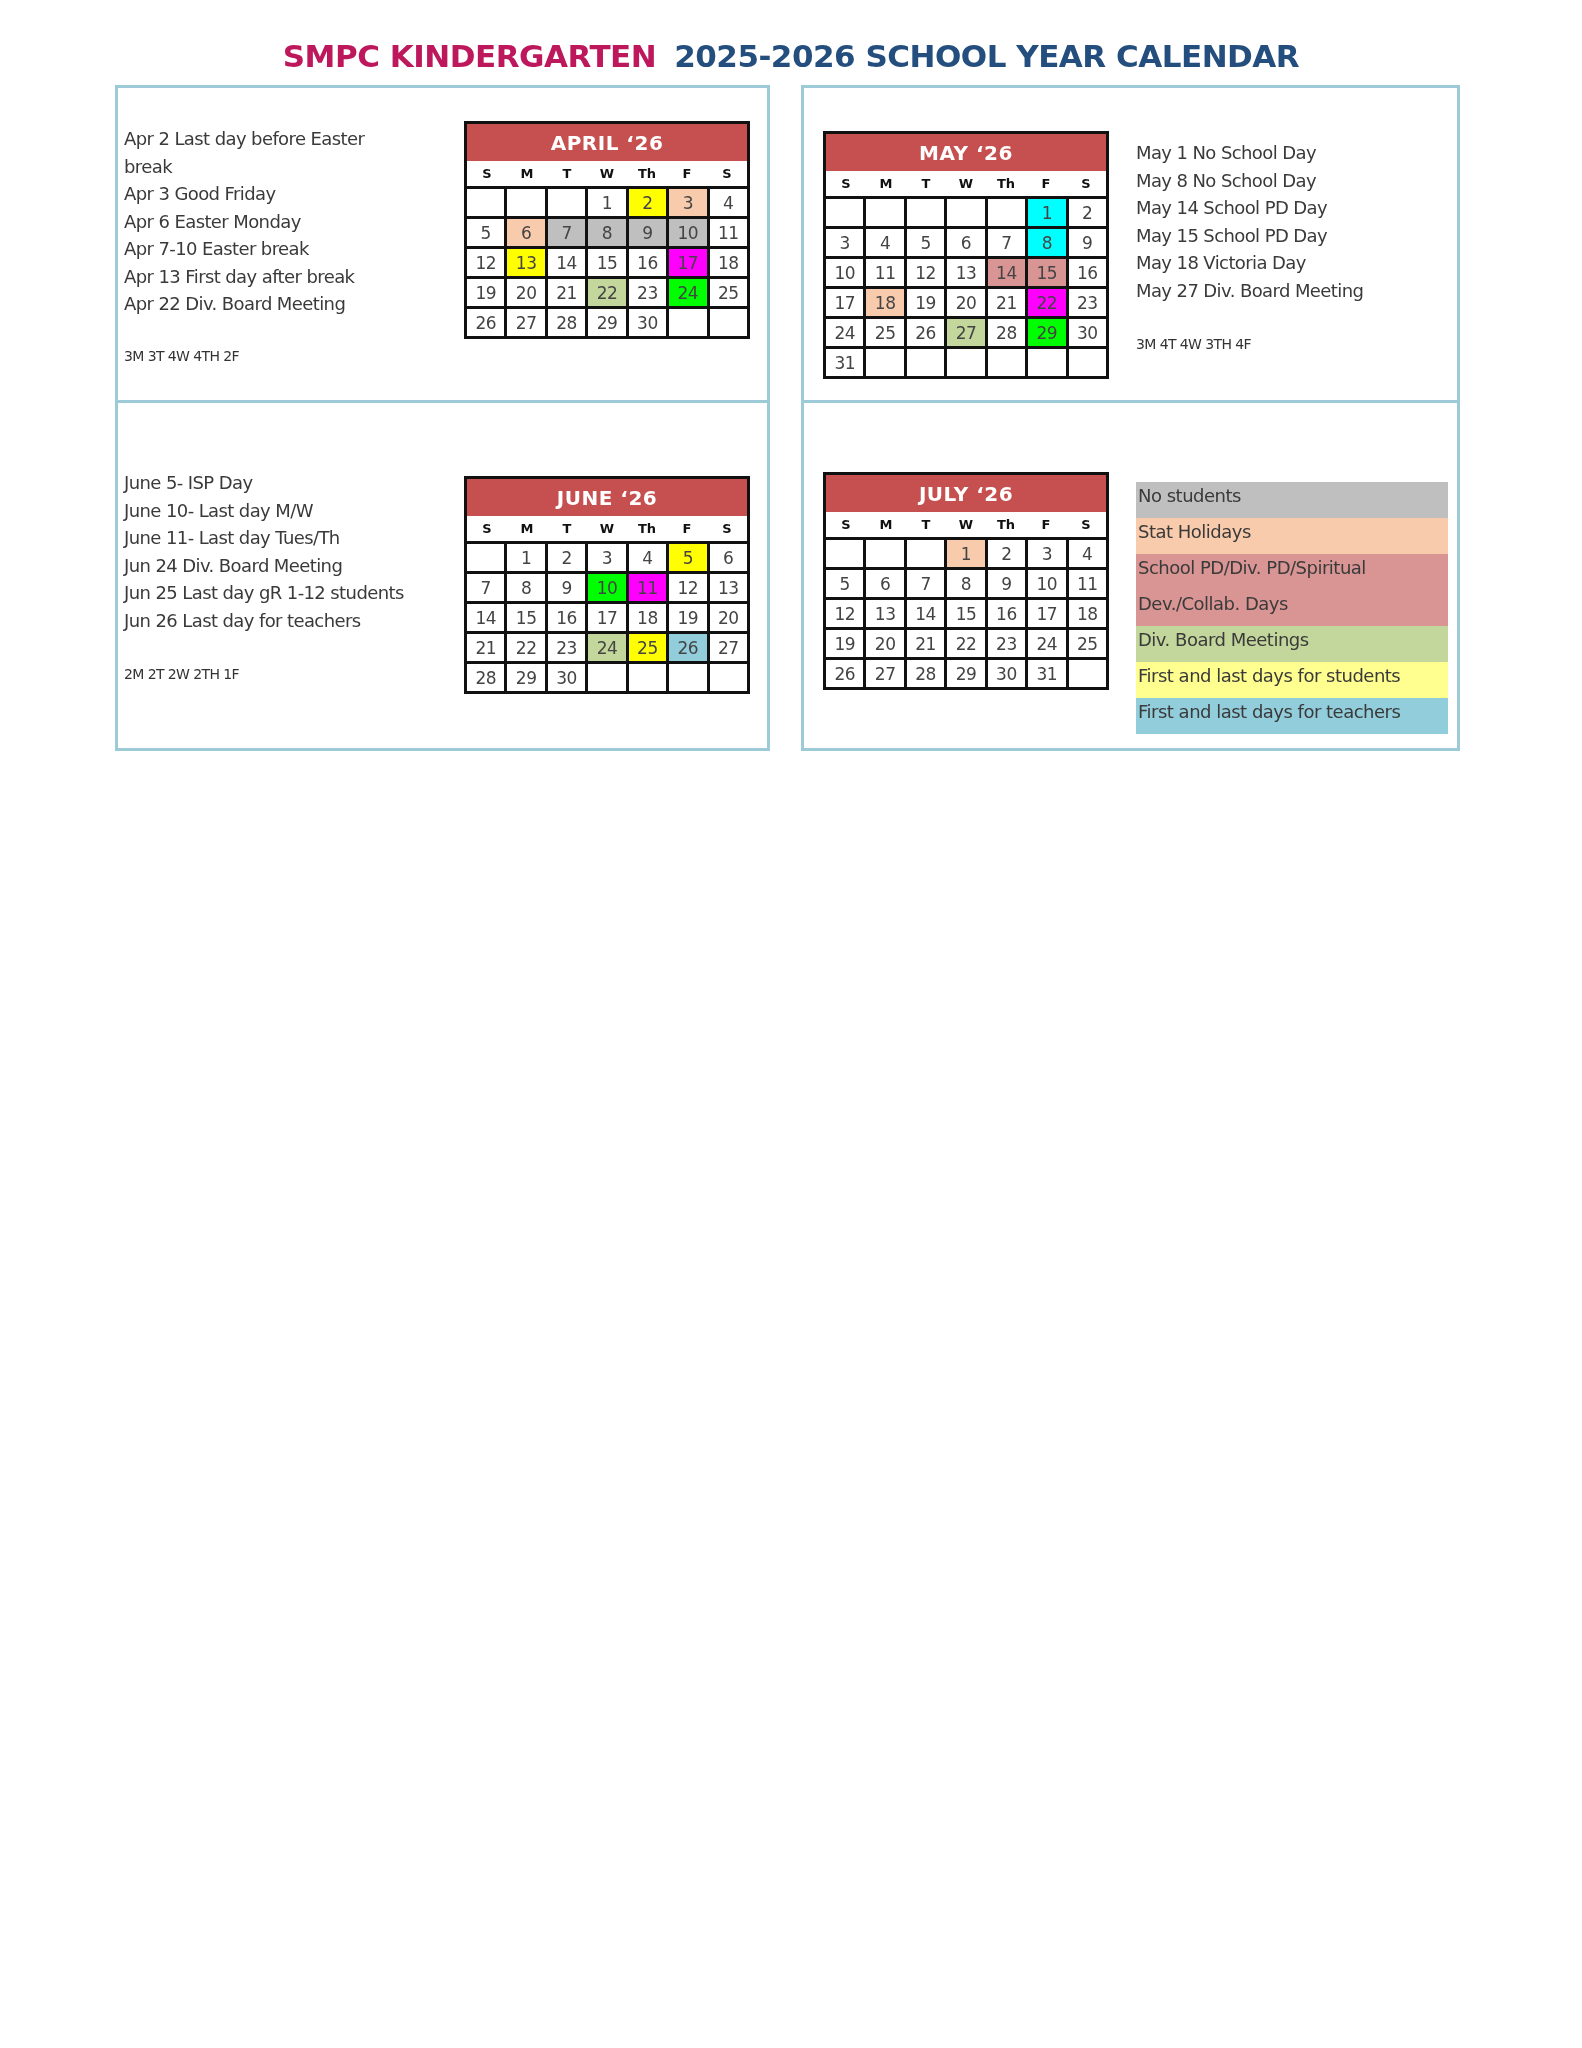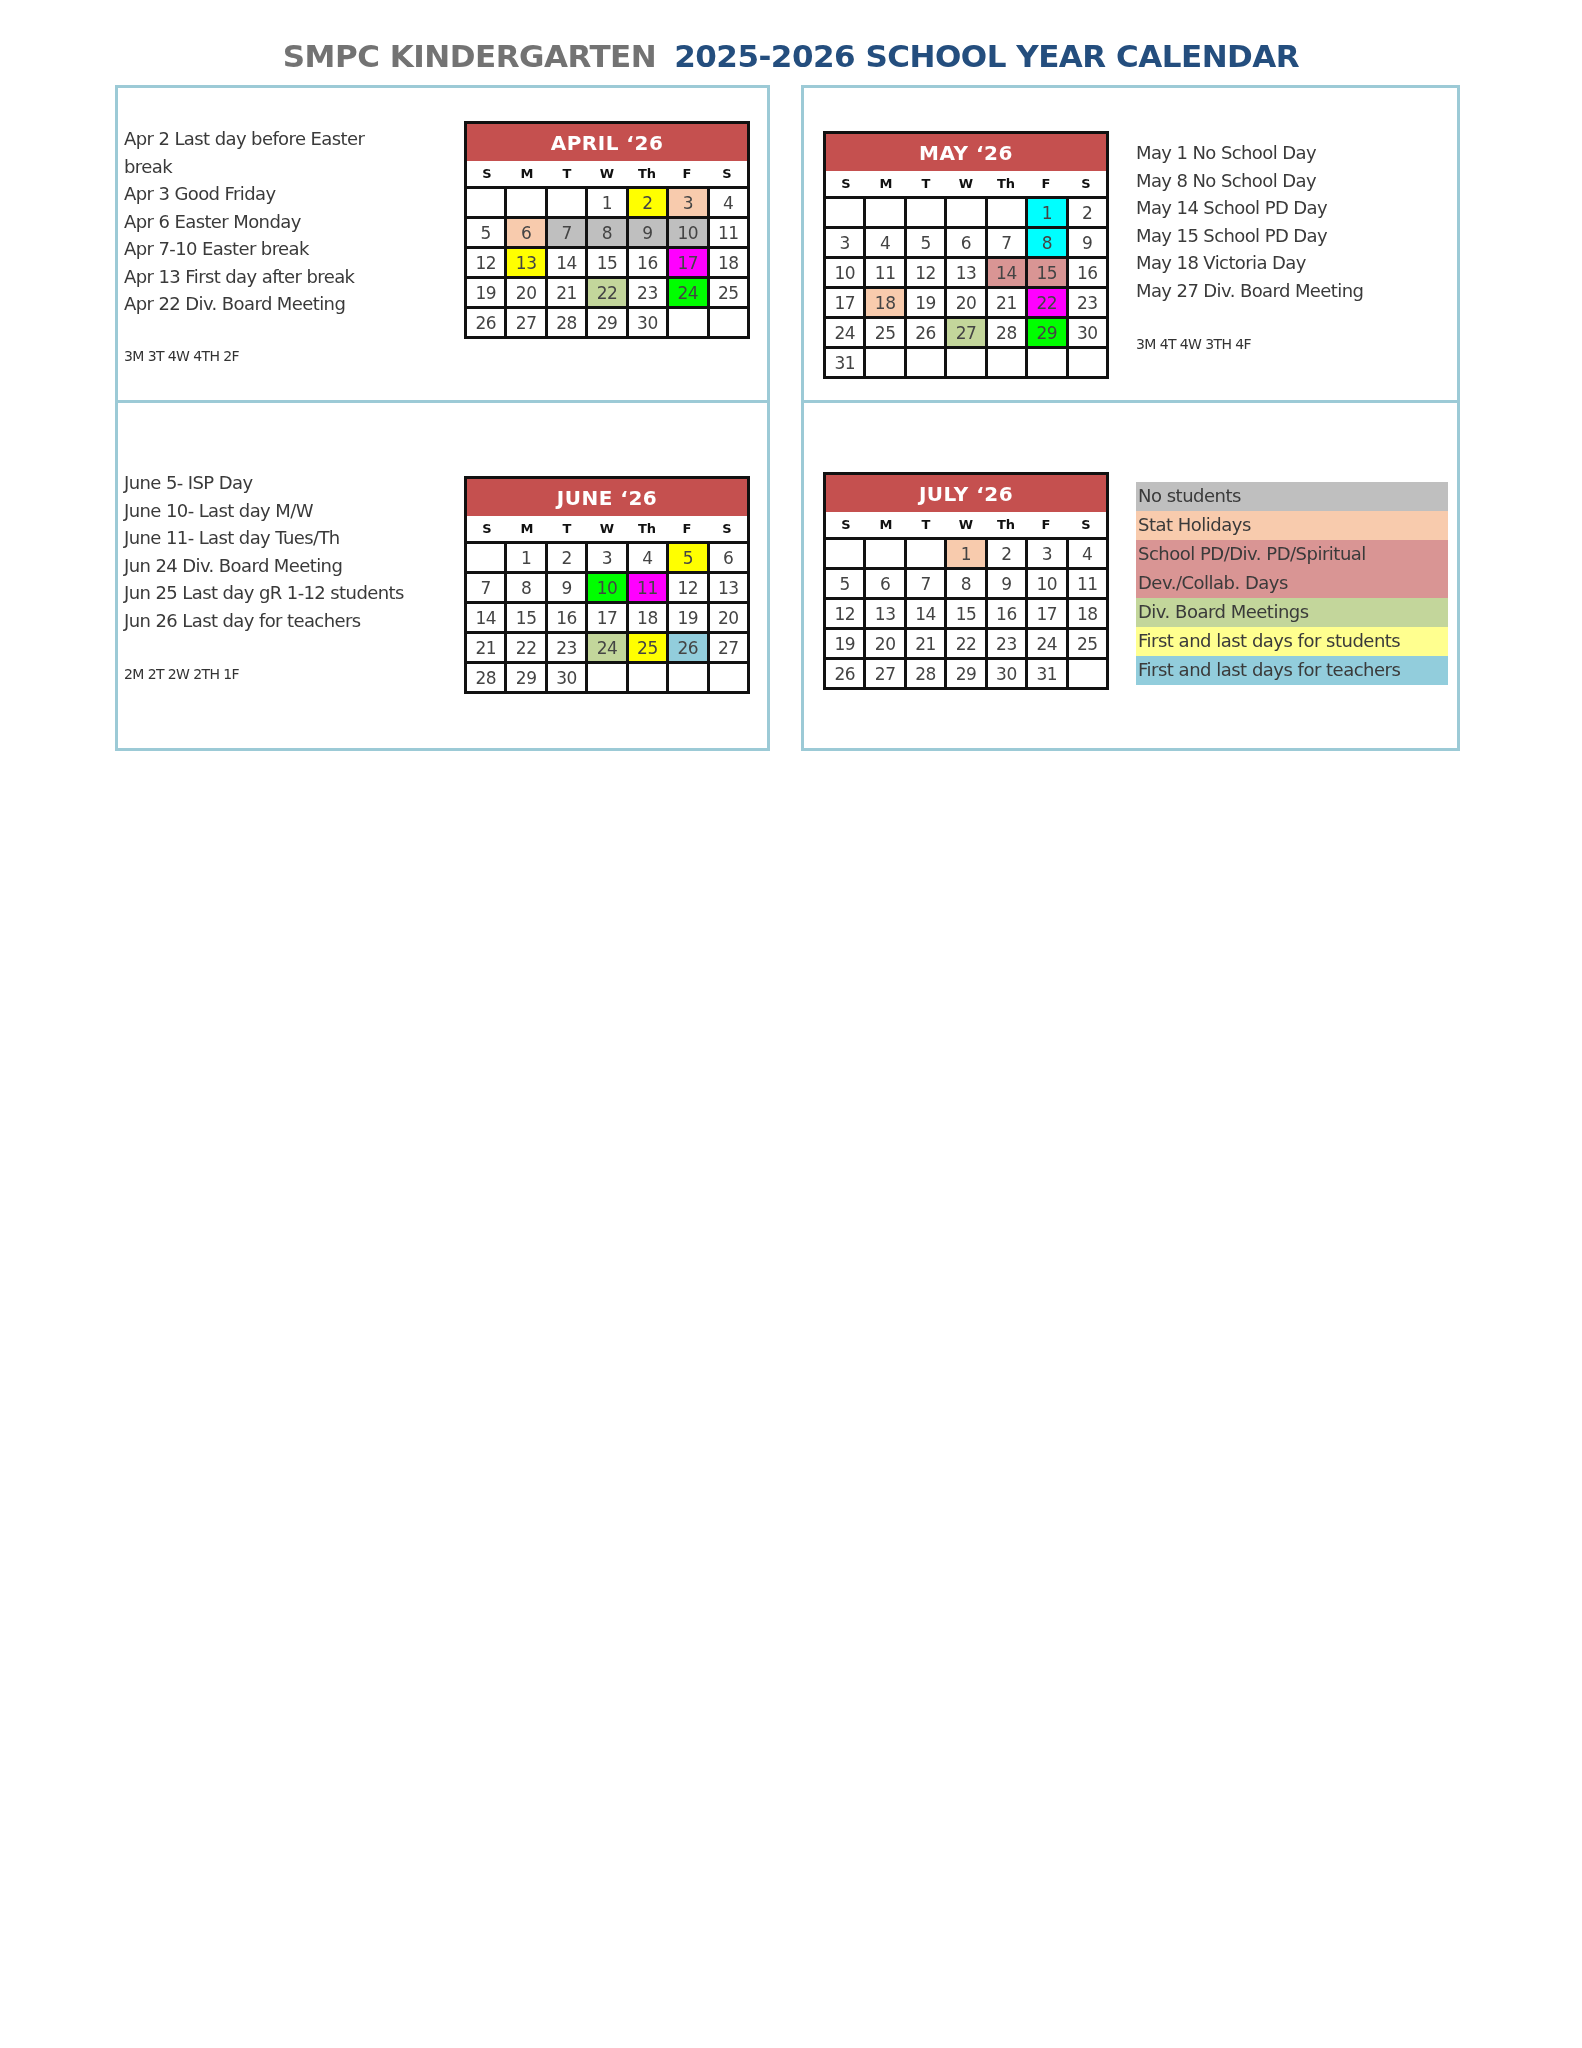--- a/index.html
+++ b/index.html
@@ -1,30 +1,30 @@
 <!DOCTYPE html>
 <html><head>
 <meta charset="utf-8">
 <style>
   html, body { margin:0; padding:0; background:#ffffff; }
   body { width:1582px; height:2048px; position:relative; overflow:hidden; font-family:"DejaVu Sans", sans-serif; color:#333; }
   .title { position:absolute; left:0; top:38px; width:1582px; text-align:center; font-family:"DejaVu Sans", sans-serif; font-weight:bold; font-size:31px; letter-spacing:-0.5px; }
-  .title .t1 { color:#737373; }
+  .title .t1 { color:#be185d; }
   .title .t2 { color:#244e7e; margin-left:18px; }
   .panel { position:absolute; border:3px solid #9ccad6; box-sizing:border-box; background:#fff; }
   .notes { position:absolute; font-size:18px; line-height:27.5px; color:#3a3a3a; font-family:"DejaVu Sans", sans-serif; letter-spacing:-0.6px; }
   .notes div { white-space:nowrap; }
   .counts { position:absolute; font-size:14px; color:#333; letter-spacing:-0.6px; white-space:nowrap; }
   .cal { position:absolute; width:286px; border:3px solid #111; box-sizing:border-box; background:#ec4899; }
   .cal-head { background:#c5504f; color:#fff; font-weight:bold; font-size:20px; text-align:center; height:37px; line-height:38px; letter-spacing:0.5px; }
   .dow { display:grid; grid-template-columns:repeat(7,1fr); height:25px; line-height:26px; text-align:center; font-weight:bold; font-size:13px; color:#111; background:#fff; }
   .grid { display:grid; grid-template-columns:repeat(7,1fr); background:#111; gap:3px; border-top:3px solid #111; }
   .cell { background:#fff; height:27px; line-height:28px; text-align:center; font-size:17px; color:#444; letter-spacing:-0.5px; }
   .legend { position:absolute; width:312px; font-size:18px; color:#3a3a3a; letter-spacing:-0.5px; }
-  .legend div { height:29px; line-height:28px; padding-left:2px; white-space:nowrap; }
+  .legend div { height:36px; line-height:28px; padding-left:2px; white-space:nowrap; }
 </style>
 </head>
 <body>
 
 <div class="title">
   <span class="t1">SMPC KINDERGARTEN</span><span class="t2">2025-2026 SCHOOL YEAR CALENDAR</span>
 </div>
 
 <div class="panel" style="left:115px; top:85px; width:655px; height:318px;"></div>
 <div class="panel" style="left:801px; top:85px; width:659px; height:318px;"></div>

